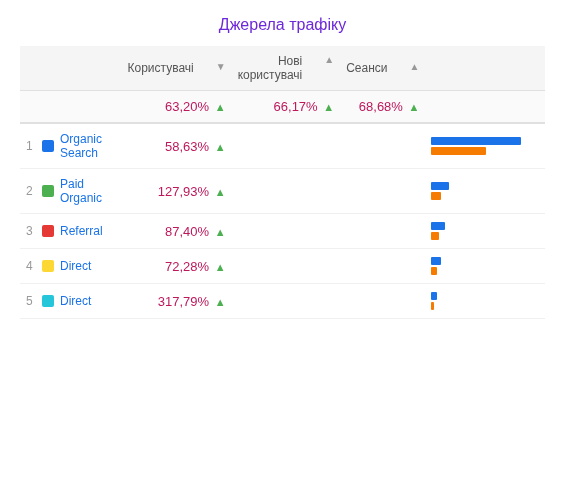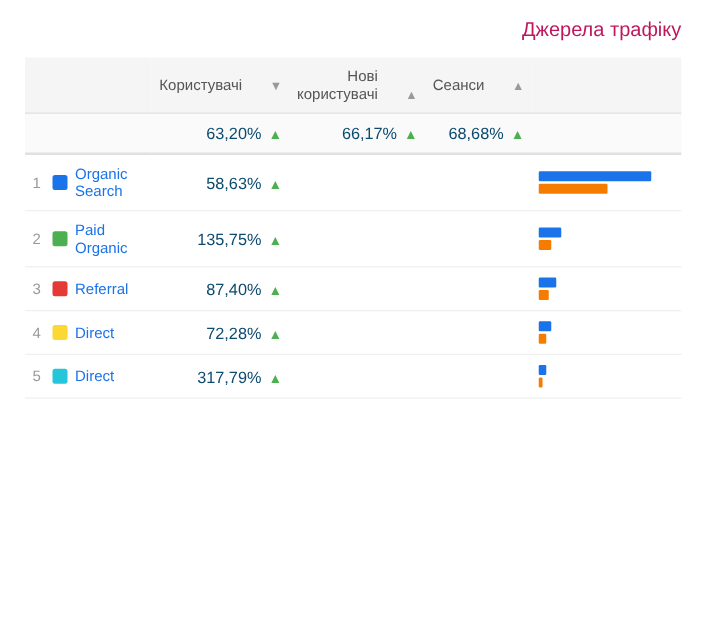--- a/index.html
+++ b/index.html
@@ -8,24 +8,24 @@
       font-size: 13px;
       background: #fff;
       color: #333;
       width: 565px;
       min-height: 504px;
     }
     .container {
       padding: 16px 20px;
     }
     .title {
-      text-align: right;
+      text-align: center;
       font-size: 16px;
       font-weight: normal;
-      color: #be185d;
+      color: #6d28d9;
       margin-bottom: 12px;
     }
     .table {
       width: 100%;
       border-collapse: collapse;
     }
     .table thead tr {
       background: #f5f5f5;
       border-bottom: 1px solid #e0e0e0;
     }
@@ -74,21 +74,21 @@
       height: 12px;
       border-radius: 2px;
       flex-shrink: 0;
     }
     .row-label {
       color: #1a73e8;
       font-size: 12px;
     }
     .metric-val {
       font-size: 13px;
-      color: #0c4a6e;
+      color: #be185d;
     }
     .arrow-up {
       color: #4caf50;
       font-size: 11px;
       margin-left: 2px;
     }
     .sort-icon {
       color: #999;
       font-size: 10px;
       margin-left: 2px;
@@ -101,21 +101,21 @@
       display: flex;
       flex-direction: column;
       gap: 2px;
     }
     .bar {
       height: 8px;
       border-radius: 1px;
     }
     .bar-blue { background: #1a73e8; }
     .bar-orange { background: #f57c00; }
-    .th-label { display: inline-flex; align-items: flex-end; gap: 20px; }
+    .th-label { display: inline-flex; align-items: flex-start; gap: 20px; }
   </style>
 </head>
 <body>
 
 <div class="container">
   <h2 class="title">Джерела трафіку</h2>
 
   <table class="table">
     <thead>
       <tr>
@@ -178,21 +178,21 @@
     </td>
         </tr>
         <tr>
           <td class="name-col">
       <div class="row-name">
         <span class="row-num">2</span>
         <span class="color-dot" style="background:#4caf50"></span>
         <span class="row-label">Paid Organic</span>
       </div>
     </td>
-          <td><span class="metric-val">135,75%</span> <span class="arrow-up">▲</span></td>
+          <td><span class="metric-val">127,93%</span> <span class="arrow-up">▲</span></td>
           <td></td>
           <td></td>
           <td class="bar-cell">
       <div class="bar-container">
         <div class="bar bar-blue" style="width:18px"></div>
         <div class="bar bar-orange" style="width:10px"></div>
       </div>
     </td>
         </tr>
         <tr>

